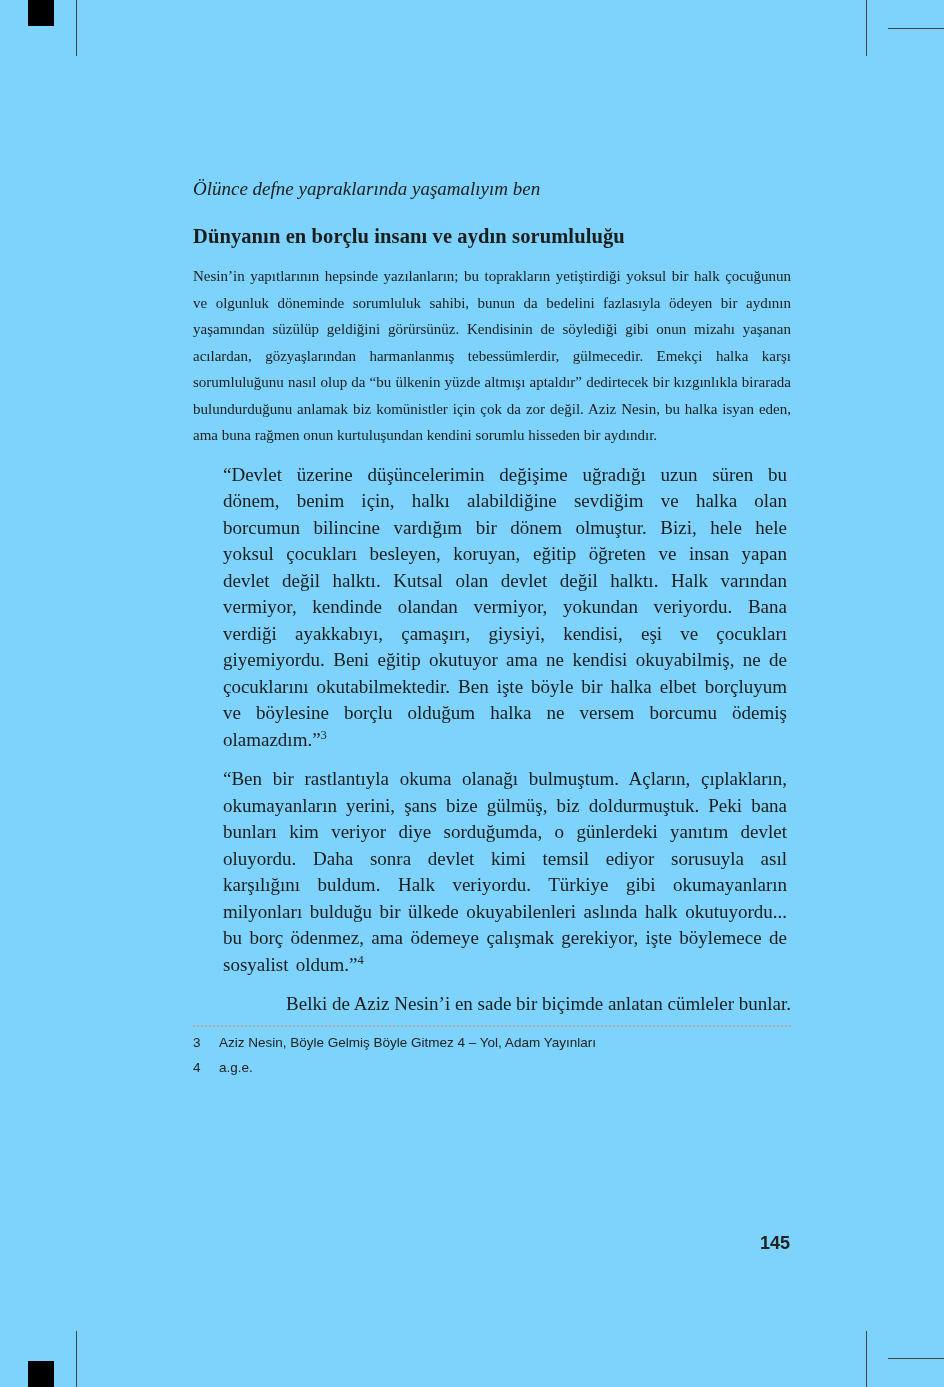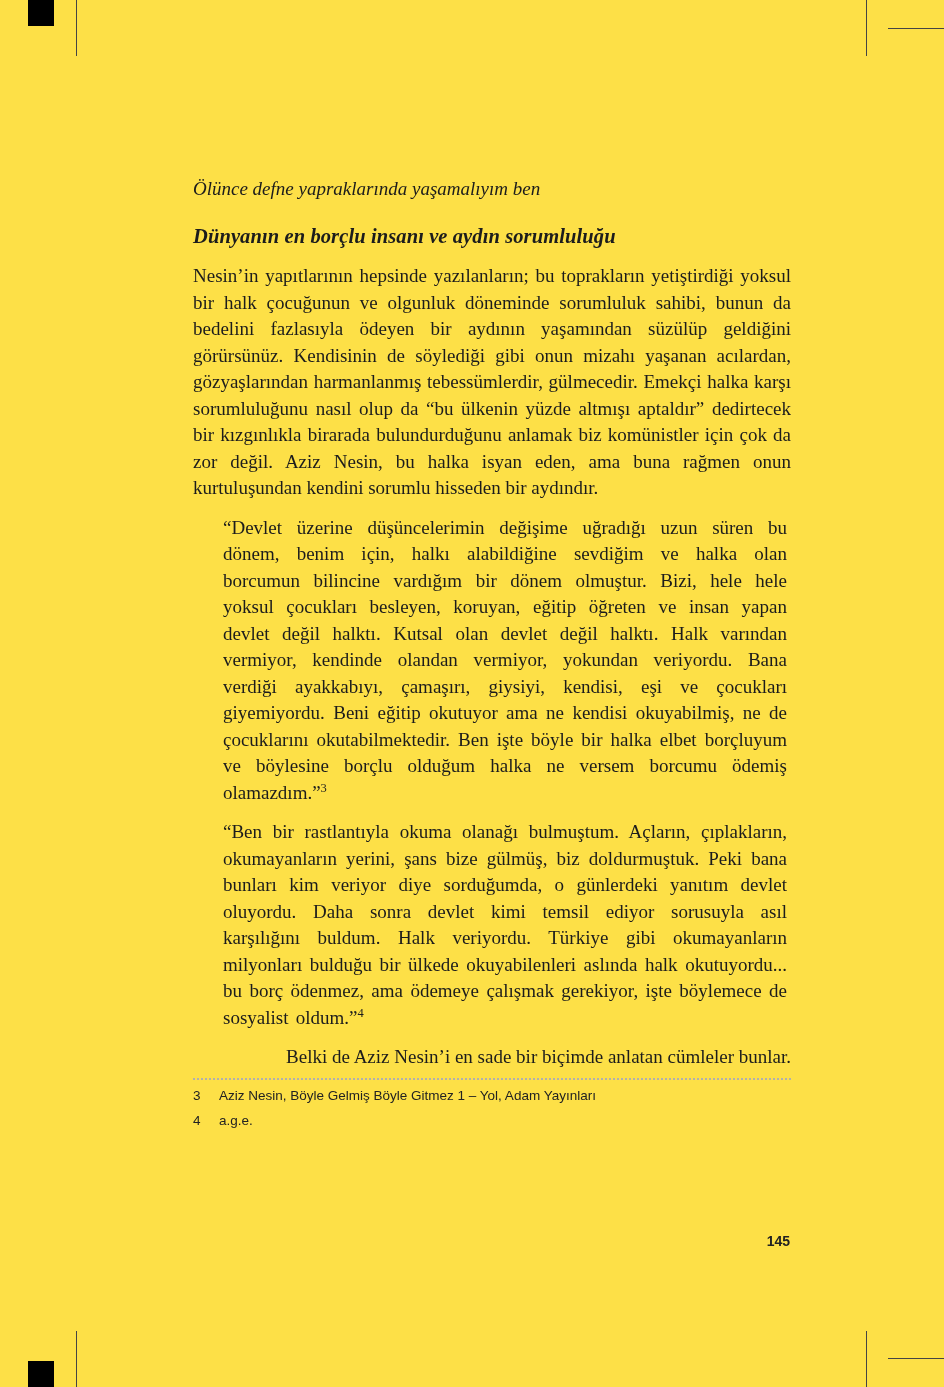--- a/index.html
+++ b/index.html
@@ -1,21 +1,21 @@
 <!DOCTYPE html>
 <html><head>
 <meta charset="utf-8">
 <style>
   * { margin: 0; padding: 0; box-sizing: border-box; }
   html, body { background: #ffffff; }
   .page {
     position: relative;
     width: 944px;
     height: 1387px;
-    background: #fde047;
+    background: #7dd3fc;
     font-family: "Liberation Serif", serif;
     color: #1c1c1c;
     overflow: hidden;
     margin: 0 auto;
   }
   
   .mark { position: absolute; background: #000; }
   .mark-square-tl { left: 28px; top: 0; width: 26px; height: 26px; }
   .mark-vline-tl  { left: 76px; top: 0; width: 1px; height: 56px; background:#444; }
   .mark-vline-tr  { left: 866px; top: 0; width: 1px; height: 56px; background:#444; }
@@ -37,24 +37,23 @@
     line-height: 33px;
     margin-bottom: 18px;
   }
   .epigraph-line { white-space: nowrap; }
   .heading {
     font-weight: bold;
     font-size: 20.5px;
     line-height: 27px;
     margin-bottom: 13px;
     letter-spacing: 0.1px;
-    font-style: italic;
   }
   .para {
-    font-size: 19px;
+    font-size: 15px;
     line-height: 26.5px;
     text-align: justify;
   }
   .quote {
     margin: 13px 4px 13px 30px;
     font-size: 19px;
     line-height: 26.5px;
     text-align: justify;
     word-spacing: 2.5px;
   }
@@ -82,21 +81,21 @@
   }
   .footnote { display: flex; margin-bottom: 10px; }
   .footnote .num { width: 26px; flex: 0 0 26px; }
   .footnote .txt { flex: 1; }
   .pagenum {
     position: absolute;
     right: 154px;
     top: 1233px;
     font-family: "Liberation Sans", sans-serif;
     font-weight: bold;
-    font-size: 14px;
+    font-size: 18px;
     color: #222;
   }
 </style>
 </head>
 <body>
 
 <div class="page">
 
   <div class="mark mark-square-tl"></div>
   <div class="mark mark-vline-tl"></div>
@@ -121,21 +120,21 @@
 
     <div class="quote italic"><span>“Ben bir rastlantıyla okuma olanağı bulmuştum. Açların, çıplakların, okumayanların yerini, şans bize gülmüş, biz doldurmuştuk. Peki bana bunları kim veriyor diye sorduğumda, o günlerdeki yanıtım devlet oluyordu. Daha sonra devlet kimi temsil ediyor sorusuyla asıl karşılığını buldum. Halk veriyordu. Türkiye gibi okumayanların milyonları bulduğu bir ülkede okuyabilenleri aslında halk okutuyordu... bu borç ödenmez, ama ödemeye çalışmak gerekiyor, işte böylemece de sosyalist oldum.”</span><sup class="ref">4</sup></div>
 
     <p class="closing">Belki de Aziz Nesin’i en sade bir biçimde anlatan cümleler bunlar.</p>
 
     <div class="footnote-sep"></div>
 
     <div class="footnotes">
       <div class="footnote">
         <span class="num">3</span>
-        <span class="txt">Aziz Nesin, Böyle Gelmiş Böyle Gitmez 1 – Yol, Adam Yayınları</span>
+        <span class="txt">Aziz Nesin, Böyle Gelmiş Böyle Gitmez 4 – Yol, Adam Yayınları</span>
       </div>
       <div class="footnote">
         <span class="num">4</span>
         <span class="txt">a.g.e.</span>
       </div>
     </div>
 
   </div>
 
   <div class="pagenum">145</div>

